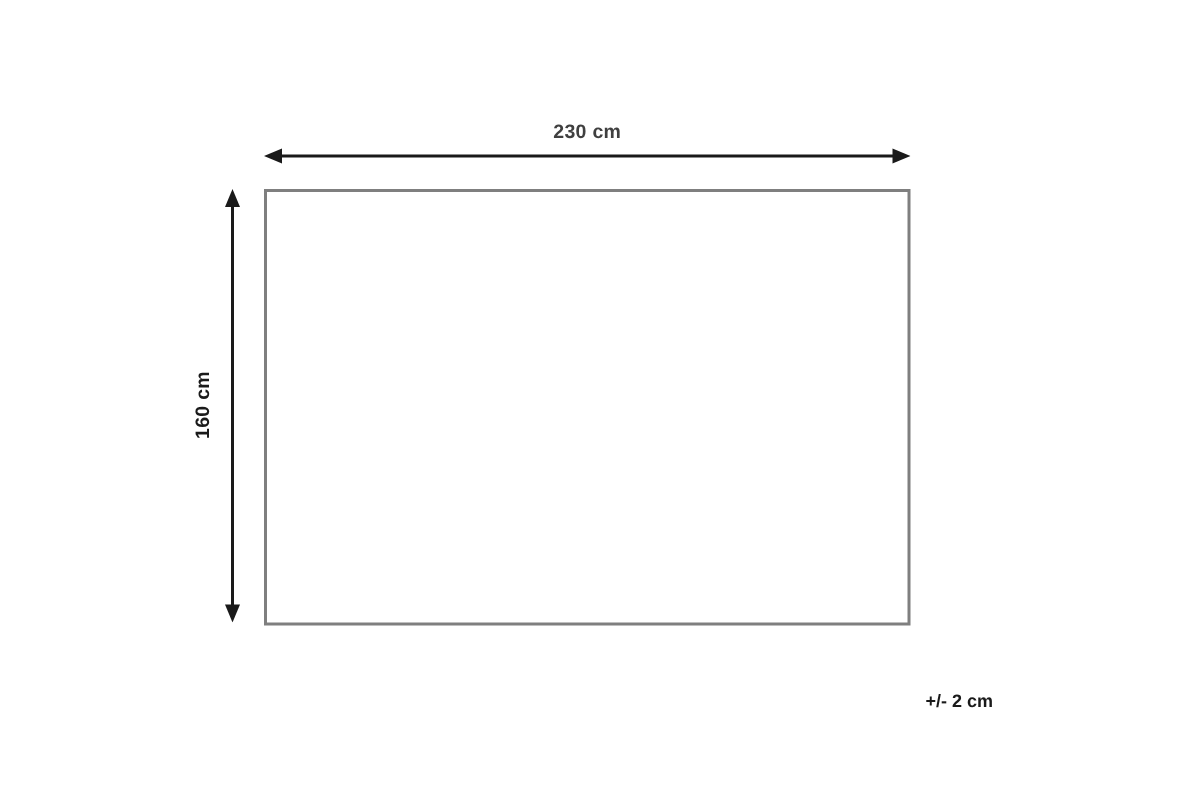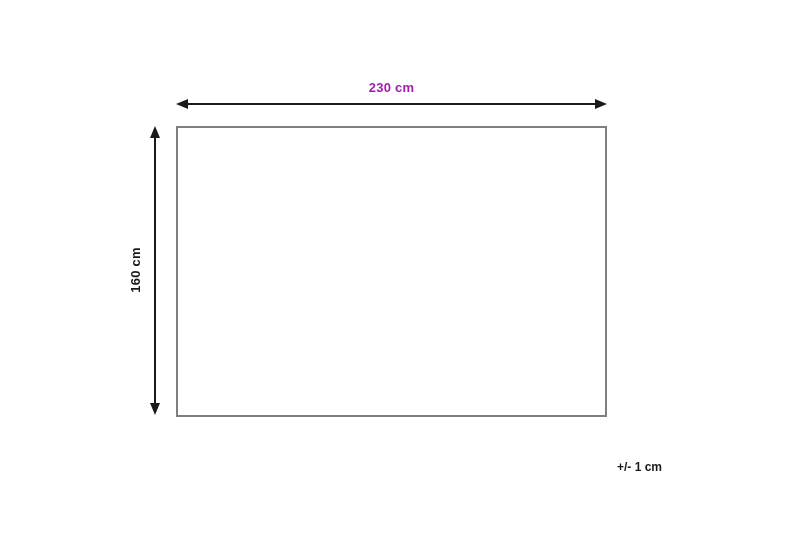--- a/index.html
+++ b/index.html
@@ -39,21 +39,21 @@
     display: block;
   }
   .h-dim-label {
     position: absolute;
     left: 176px;
     top: 80px;
     width: 431px;
     text-align: center;
     font-size: 13px;
     font-weight: bold;
-    color: #a21caf;
+    color: #404040;
     letter-spacing: 0.2px;
   }
   
   .v-arrow {
     position: absolute;
     left: 148px;
     top: 126px;
     width: 14px;
     height: 289px;
     color: #1a1a1a;
@@ -98,15 +98,15 @@
   <div class="h-dim-label">230 cm</div>
 
   <svg class="v-arrow" viewBox="0 0 14 289" preserveAspectRatio="none">
     <line x1="7" y1="10" x2="7" y2="279" stroke="currentColor" stroke-width="2"></line>
     <polygon points="7,0 2,12 12,12" fill="currentColor"></polygon>
     <polygon points="7,289 2,277 12,277" fill="currentColor"></polygon>
   </svg>
 
   <div class="v-dim-label">160 cm</div>
 
-  <div class="tolerance-label">+/- 1 cm</div>
+  <div class="tolerance-label">+/- 2 cm</div>
 
 </div>
 
 </body></html>

